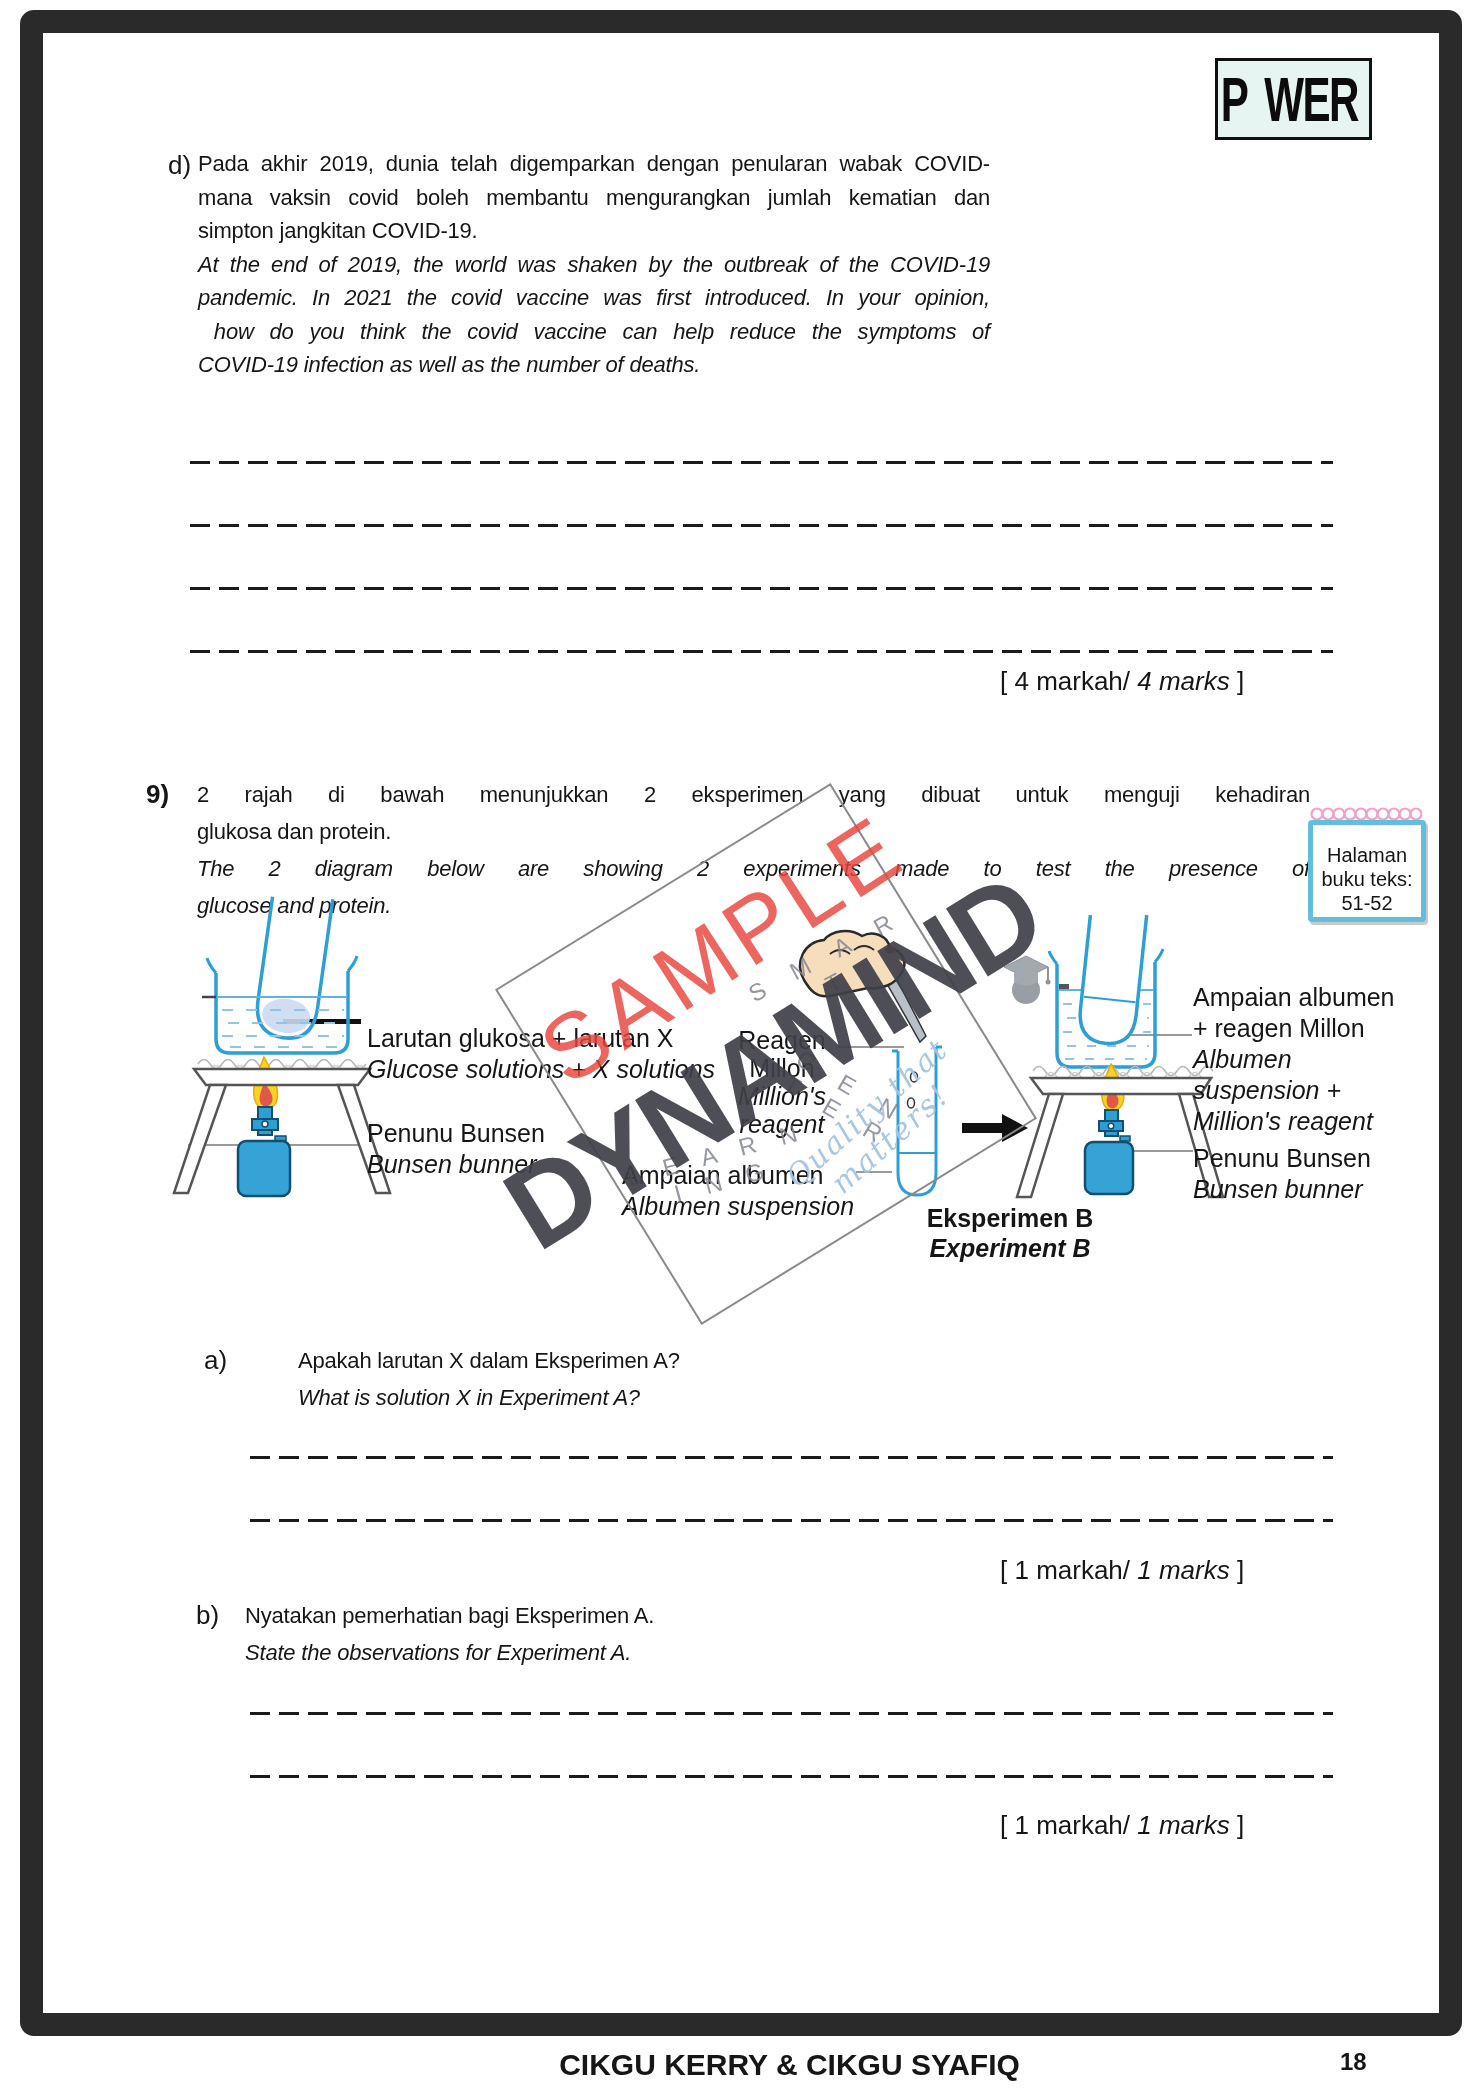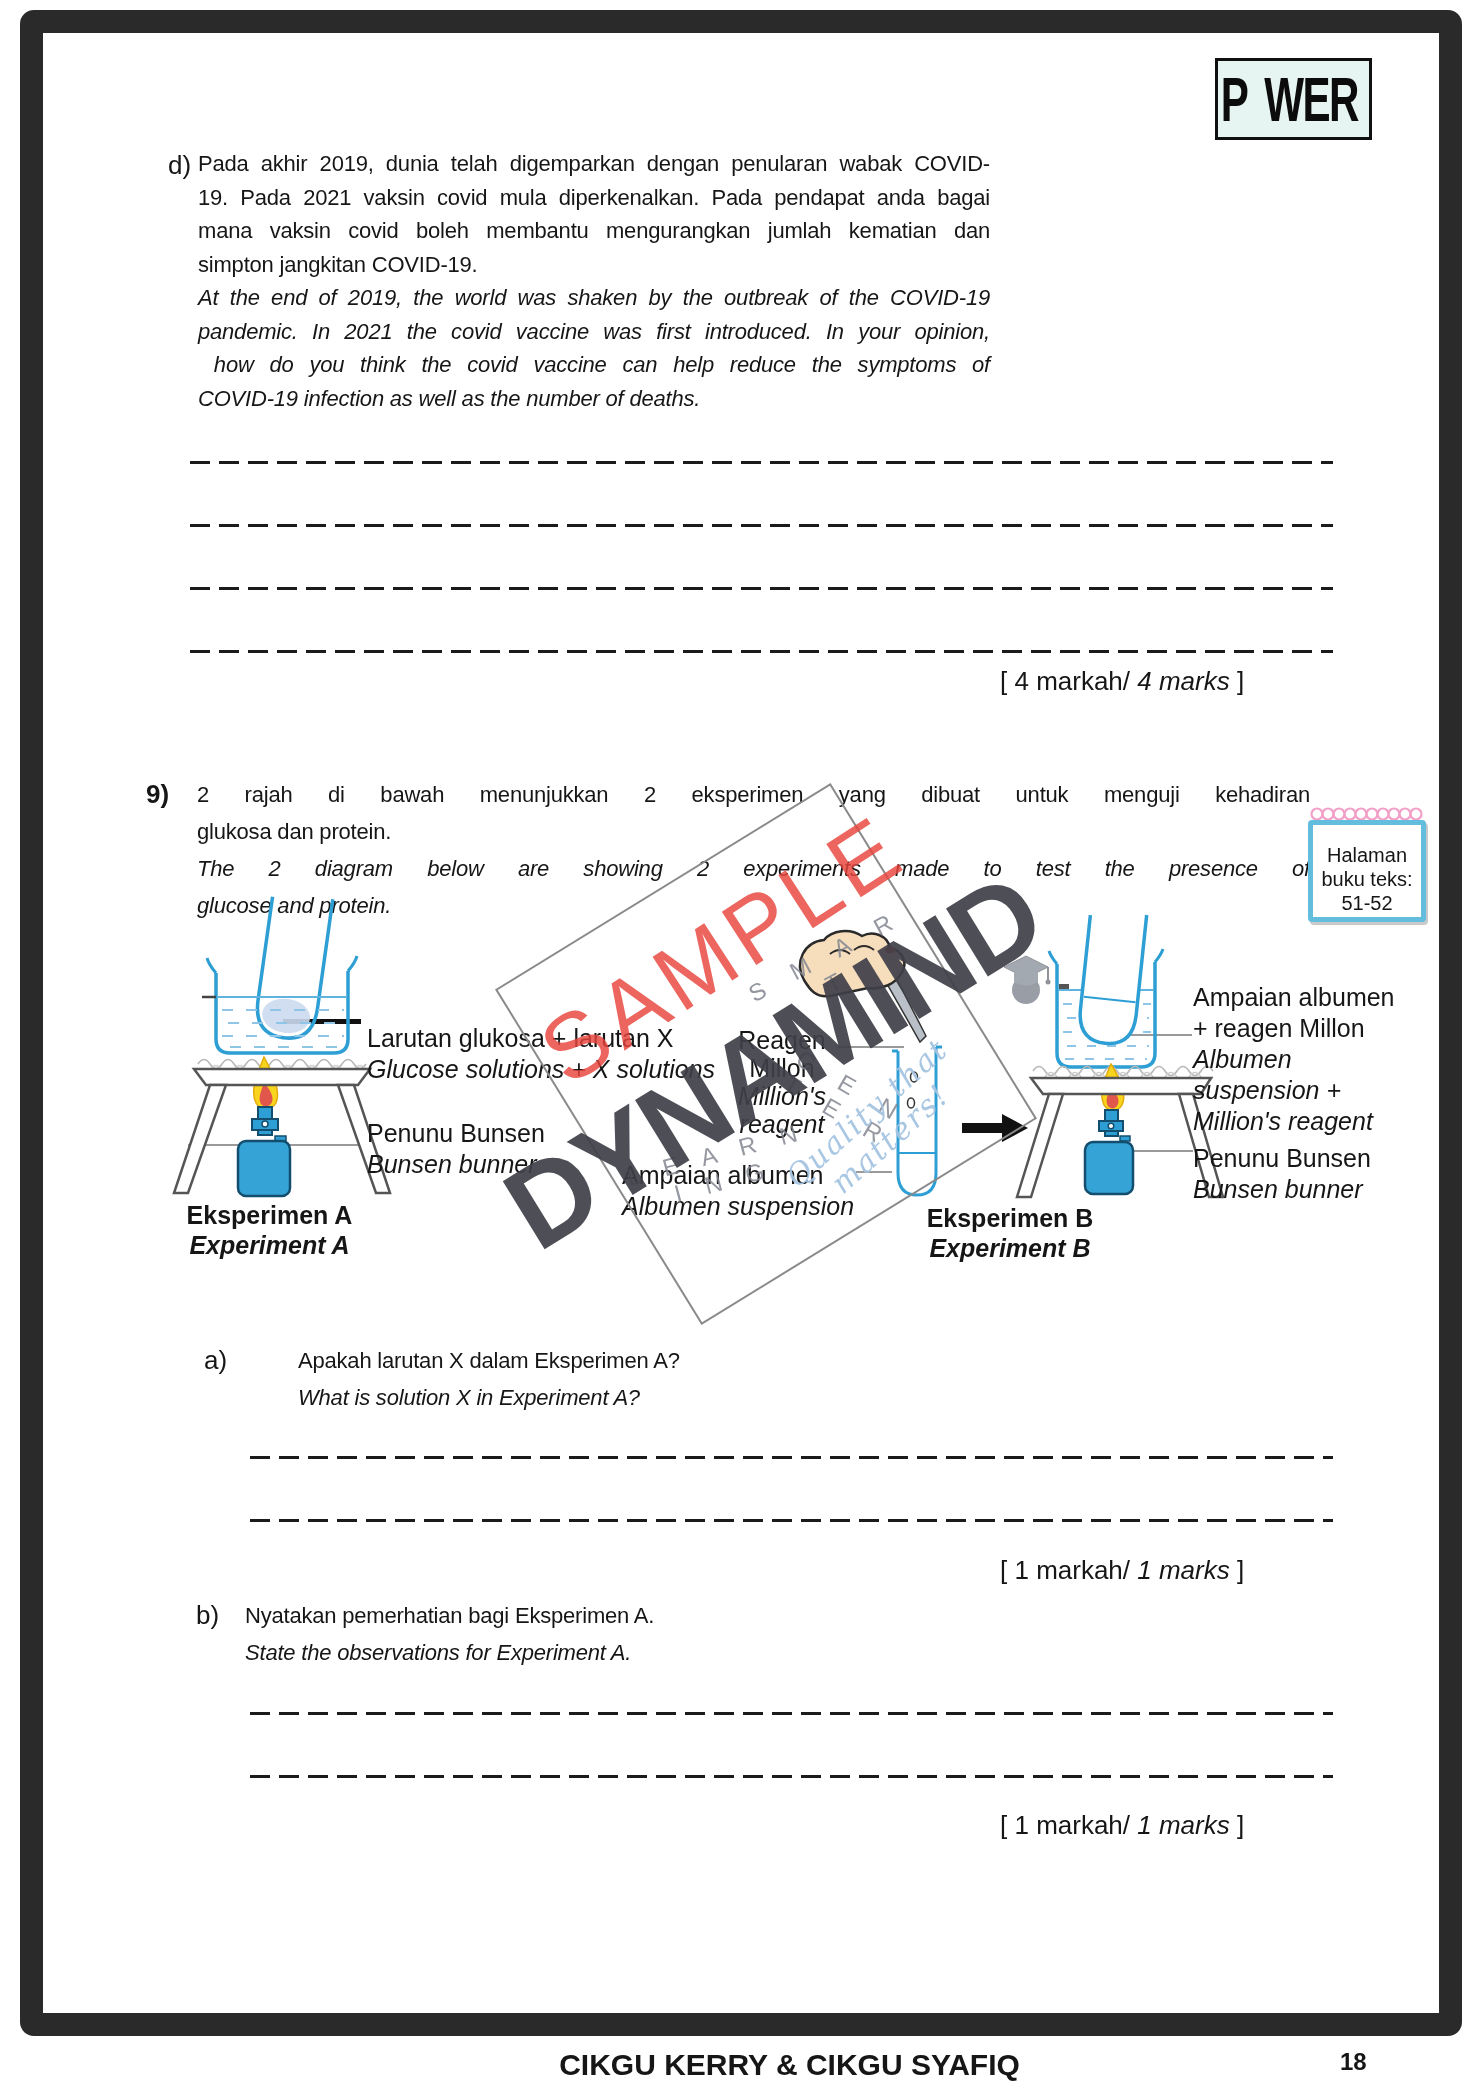--- a/index.html
+++ b/index.html
@@ -65,21 +65,20 @@
       <circle cx="50" cy="51" r="6" fill="#d43a52"></circle>
       <circle cx="10" cy="51" r="6" fill="#2fa06b"></circle>
     </svg>
     <span class="lt">WER</span>
   </div>
 
   <div class="abs qlabel" style="left:168px;top:150px;">d)</div>
   <div class="abs body-txt" style="left:198px;top:147px;width:792px;">
     <div class="just">
         <div class="line">Pada akhir 2019, dunia telah digemparkan dengan penularan wabak COVID-</div>
-        <div class="line">19. Pada 2021 vaksin covid mula diperkenalkan. Pada pendapat anda bagai</div>
         <div class="line">mana vaksin covid boleh membantu mengurangkan jumlah kematian dan</div>
         <div class="line">simpton jangkitan COVID-19.</div>
       </div>
     <div class="just it">
         <div class="line">At the end of 2019, the world was shaken by the outbreak of the COVID-19</div>
         <div class="line">pandemic. In 2021 the covid vaccine was first introduced. In your opinion,</div>
         <div class="line"> how do you think the covid vaccine can help reduce the symptoms of</div>
         <div class="line">COVID-19 infection as well as the number of deaths.</div>
       </div>
   </div>
@@ -260,24 +259,20 @@
         <div class="line">Albumen</div>
         <div class="line">suspension +</div>
         <div class="line">Million's reagent</div>
       </div>
   </div>
   <div class="abs lbl" style="left:1193px;top:1143px;">
     <div>Penunu Bunsen</div>
     <div class="it">Bunsen bunner</div>
   </div>
 
-  <div class="abs cap" style="left:152px;top:1200px;width:235px;">
-    <div>Eksperimen A</div>
-    <div class="it">Experiment A</div>
-  </div>
   <div class="abs cap" style="left:920px;top:1203px;width:180px;">
     <div>Eksperimen B</div>
     <div class="it">Experiment B</div>
   </div>
 
   <div class="abs wm-square"></div>
   <div class="abs wm-arc" style="left:745px;top:940px;width:175px;transform:rotate(-28deg);">S M A R T</div>
   <div class="abs wm-arc" style="left:765px;top:1072px;width:160px;transform:rotate(30deg);">C E N T E R</div>
   <div class="abs wm-arc" style="left:615px;top:1140px;width:210px;transform:rotate(-15deg);letter-spacing:9px;">L E A R N I N G</div>
   <div class="abs wm-brand">DYNAMIND</div>

